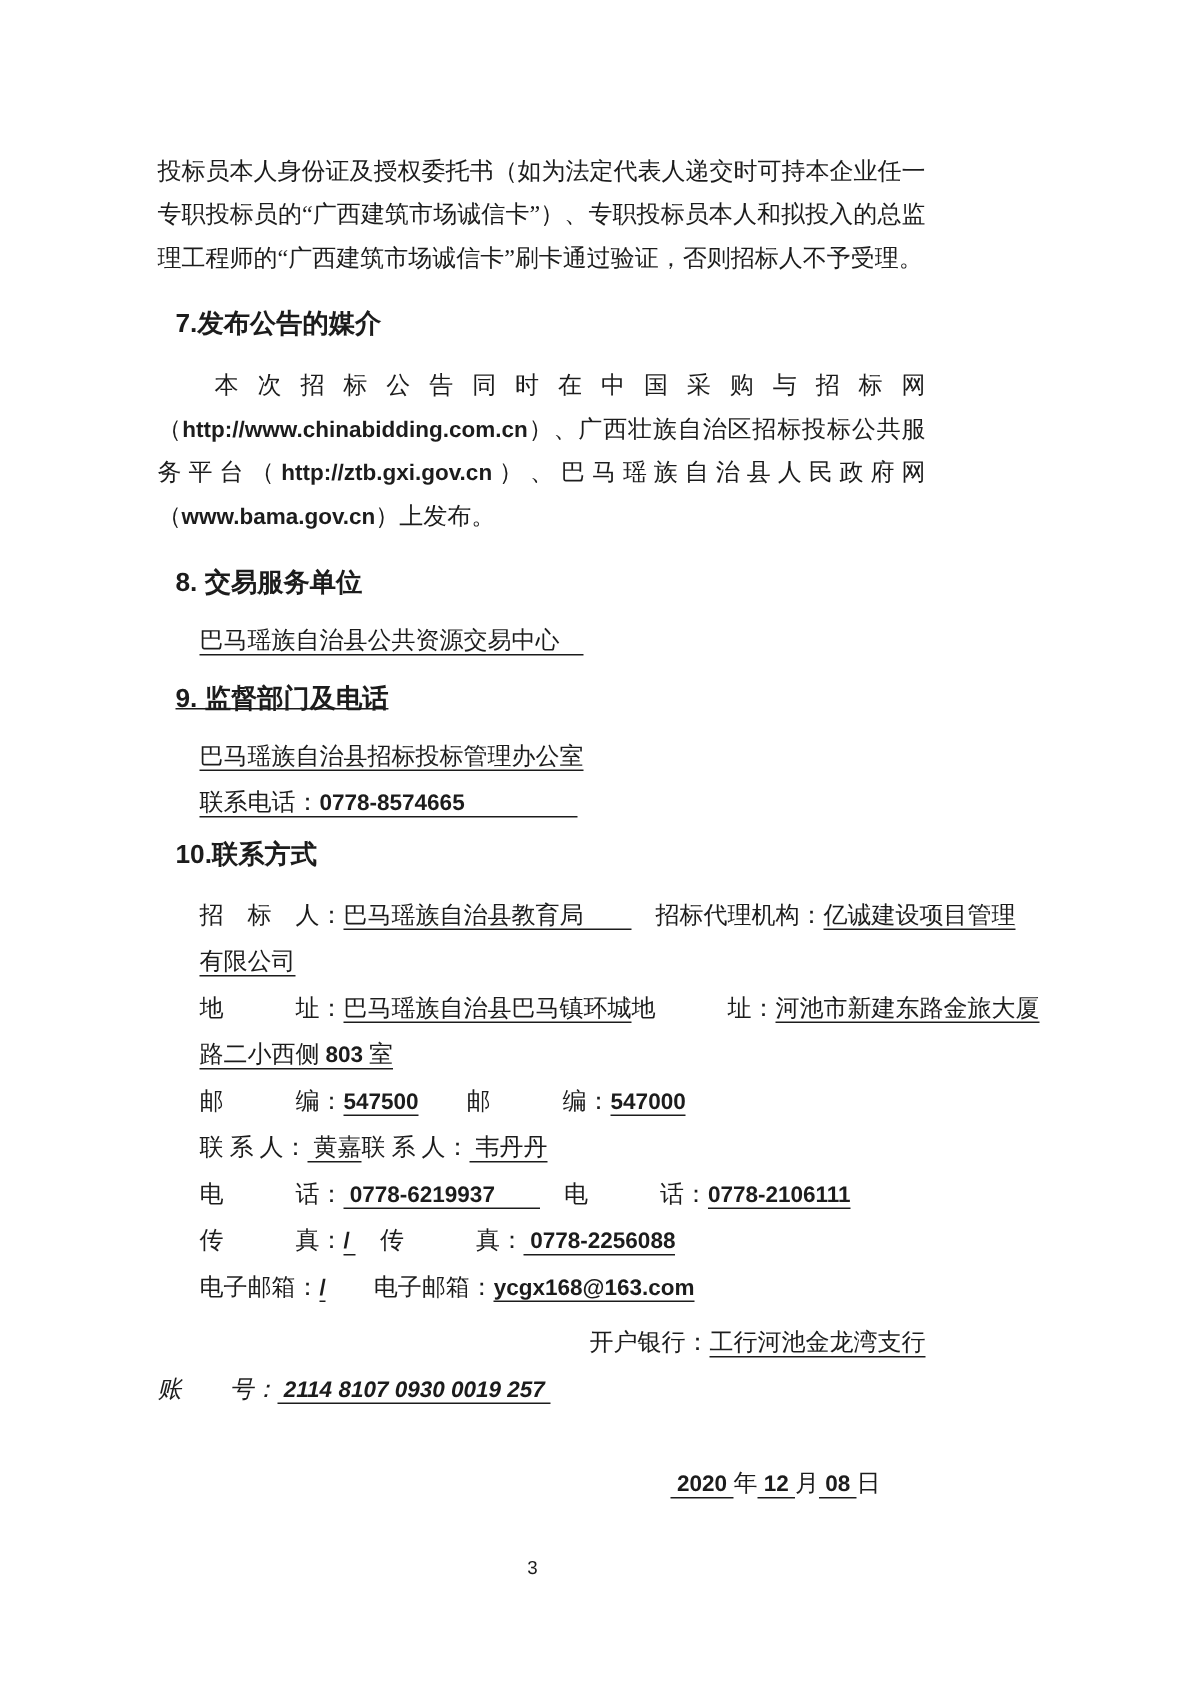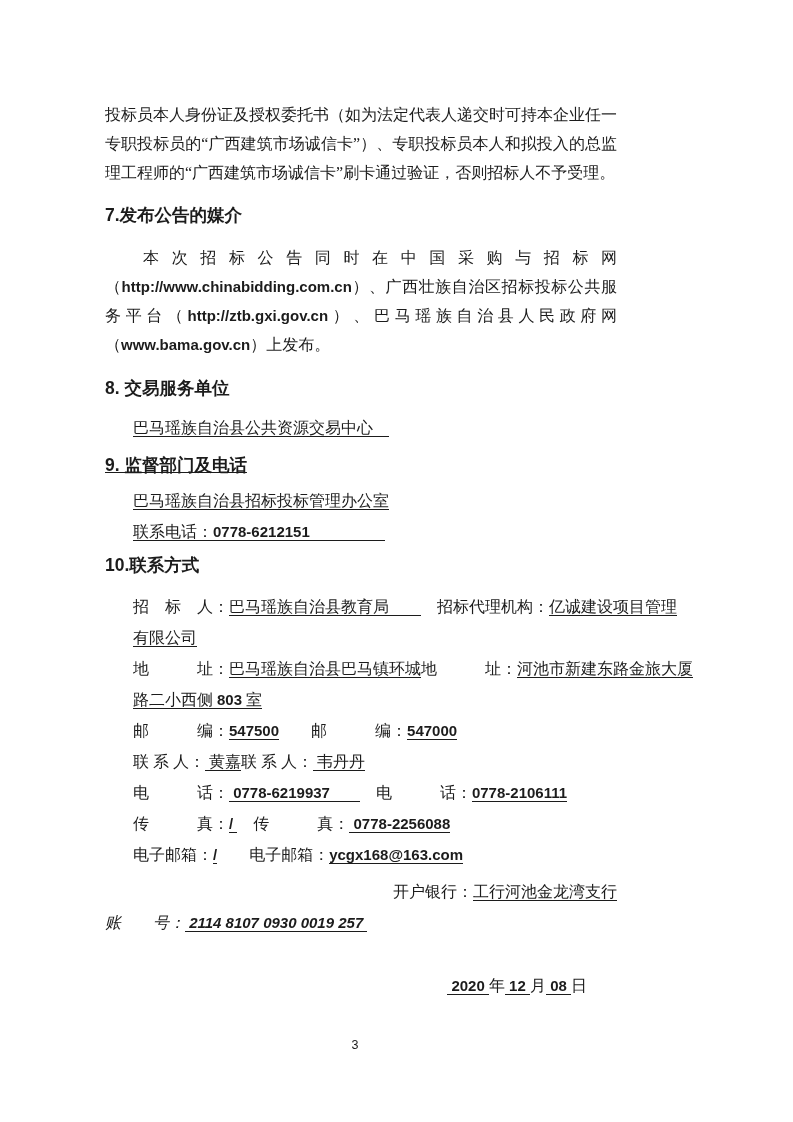--- a/index.html
+++ b/index.html
@@ -8,21 +8,21 @@
     width:710px;height:1122px;
     background:#ffffff;
     box-sizing:border-box;
     padding:100px 93px 0 105px;
     font-family:"Liberation Serif",serif;
     color:#1c1c1c;
     overflow:hidden;
   }
   .para{font-size:16px;line-height:29px;text-align:justify;margin:0;}
   .para.indent{text-indent:38px;}
-  .h{font-family:"Liberation Sans",sans-serif;font-weight:bold;font-size:17.5px;line-height:24px;margin:0;}
+  .h{font-family:"Liberation Sans",sans-serif;font-weight:bold;font-size:17.5px;line-height:24px;margin:12px;}
   .line{display:block;font-size:16px;line-height:31px;white-space:pre;margin-left:28px;}
   .line.noindent{margin-left:0;font-style:italic;}
   .u{border-bottom:1.5px solid #1c1c1c;}
   .num{font-family:"Liberation Sans",sans-serif;font-weight:600;font-size:15px;}
   .url{font-family:"Liberation Sans",sans-serif;font-size:15px;font-weight:600;}
   .right{text-align:right;margin-left:0;}
   .mt16{margin-top:16px;} .mt17{margin-top:17px;} .mt12{margin-top:12px;}
   .mt10{margin-top:10px;text-decoration:underline;} .mt8{margin-top:8px;} .mt6{margin-top:6px;}
   .mt14{margin-top:14px;} .mt32{margin-top:32px;}
   .account{margin-left:152px;}
@@ -41,21 +41,21 @@
   <p class="para">投标员本人身份证及授权委托书（如为法定代表人递交时可持本企业任一专职投标员的“广西建筑市场诚信卡”）、专职投标员本人和拟投入的总监理工程师的“广西建筑市场诚信卡”刷卡通过验证，否则招标人不予受理。</p>
 
   <p class="h mt16">7.发布公告的媒介</p>
   <p class="para indent mt16"><span>本次招标公告同时在中国采购与招标网（</span><span class="url">http://www.chinabidding.com.cn</span><span>）、广西壮族自治区招标投标公共服务平台（</span><span class="url">http://ztb.gxi.gov.cn</span><span>）、巴马瑶族自治县人民政府网（</span><span class="url">www.bama.gov.cn</span><span>）上发布。</span></p>
 
   <p class="h mt17">8. 交易服务单位</p>
   <span class="line mt12"><span class="u">巴马瑶族自治县公共资源交易中心　</span></span>
 
   <p class="h mt10">9. 监督部门及电话</p>
   <span class="line mt8"><span class="u">巴马瑶族自治县招标投标管理办公室</span></span>
-  <span class="line"><span class="u"><span>联系电话：</span><span class="num">0778-6212151　　　　　</span></span></span>
+  <span class="line"><span class="u"><span>联系电话：</span><span class="num">0778-8574665　　　　　</span></span></span>
 
   <p class="h mt6">10.联系方式</p>
 
   <div class="mt14">
     <span class="line"><span>招　标　人：</span><span class="u">巴马瑶族自治县教育局　　</span><span>　</span><span>招标代理机构：</span><span class="u">亿诚建设项目管理</span></span>
     <span class="line"><span class="u">有限公司</span></span>
 
     <span class="line"><span>地　　　址：</span><span class="u">巴马瑶族自治县巴马镇环城</span><span>地　　　址：</span><span class="u">河池市新建东路金旅大厦</span></span>
     <span class="line"><span class="u"><span>路二小西侧 </span><span class="num">803</span><span> 室</span></span></span>
 

